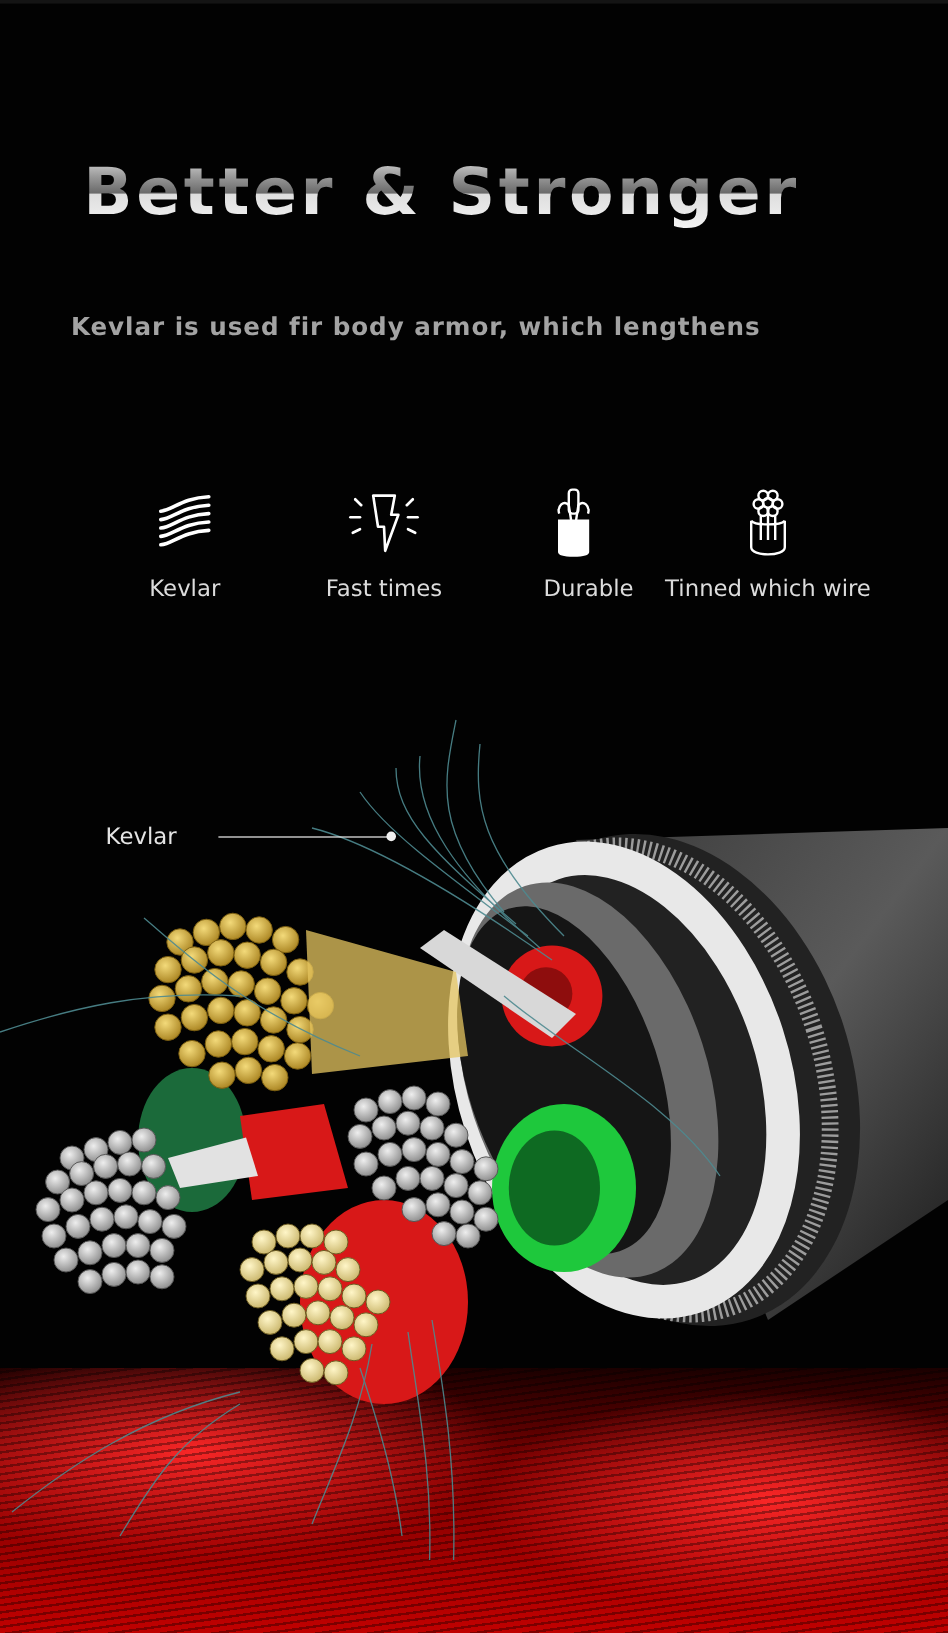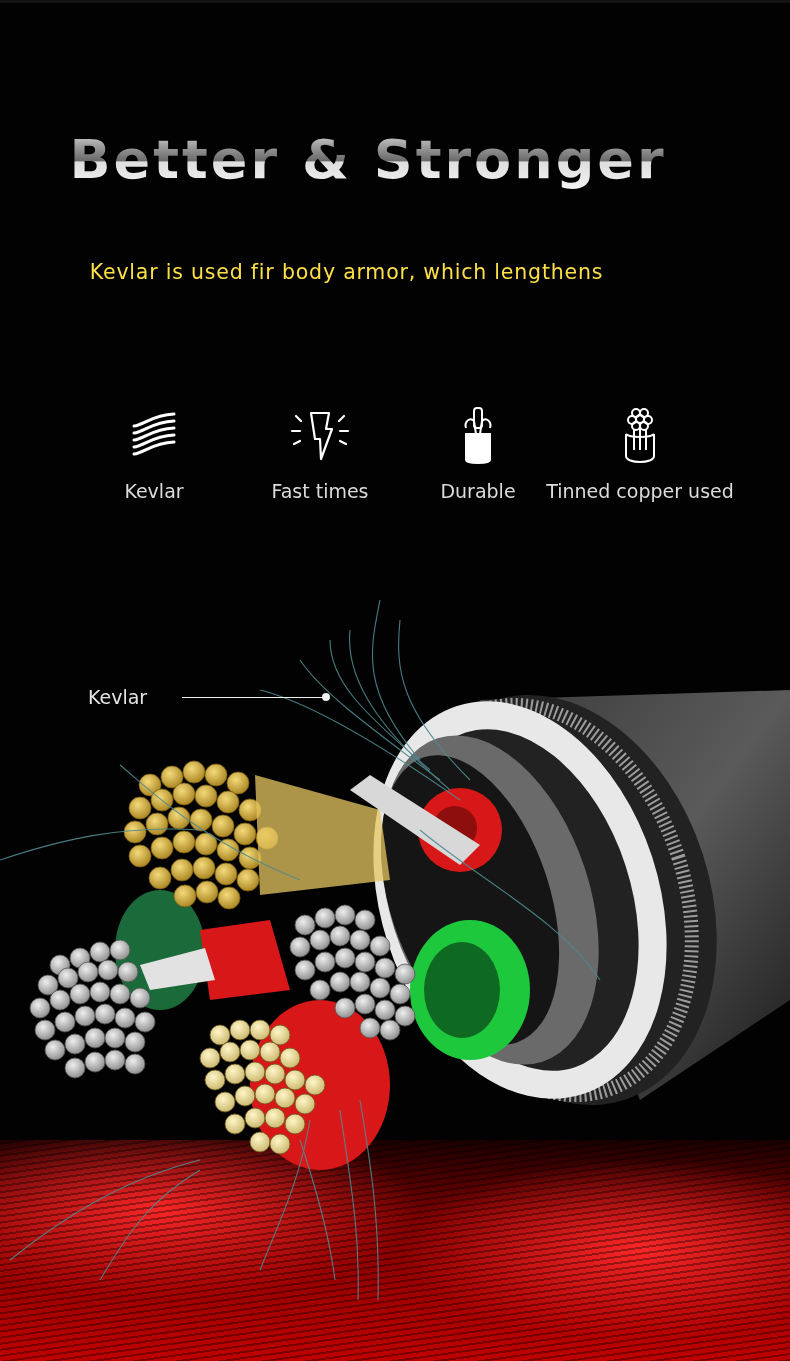--- a/index.html
+++ b/index.html
@@ -6,21 +6,21 @@
   body { width: 790px; height: 1361px; position: relative; overflow: hidden; font-family: "DejaVu Sans", sans-serif; }
   .topbar { position: absolute; left: 0; top: 0; width: 790px; height: 3px; background: #141414; }
   .headline {
     position: absolute; left: 0; top: 128px; width: 736px; text-align: center;
     font-family: "DejaVu Sans", sans-serif; font-weight: bold; font-size: 54px; letter-spacing: 3px;
     background: linear-gradient(180deg, #e8e8e8 0%, #9a9a9a 30%, #6a6a6a 52%, #dedede 54%, #f4f4f4 100%);
     -webkit-background-clip: text; background-clip: text; color: transparent;
   }
   .subtitle {
     position: absolute; left: 0; top: 256px; width: 693px; text-align: center;
-    font-size: 20.5px; line-height: 32px; color: #fde047; letter-spacing: 0.8px; font-weight: 400;
+    font-size: 20.5px; line-height: 32px; color: #a3a3a3; letter-spacing: 0.8px; font-weight: 700;
   }
   .feature { position: absolute; top: 402px; text-align: center; }
   .feature .ico { height: 66px; display: flex; align-items: center; justify-content: center; }
   .feature .lbl { color: #dcdcdc; font-size: 19px; margin-top: 12px; white-space: nowrap; }
   .hero { position: absolute; left: 0; top: 580px; width: 790px; height: 781px; overflow: hidden; }
   .floor {
     position: absolute; left: 0; top: 560px; width: 790px; height: 221px;
     background:
       repeating-linear-gradient(-8deg, rgba(0,0,0,0.35) 0 2px, rgba(0,0,0,0) 2px 6px),
       radial-gradient(ellipse 260px 90px at 160px 70px, rgba(255,40,40,0.95), rgba(180,0,0,0.0) 100%),
@@ -63,21 +63,21 @@
       <line x1="8" y1="24" x2="16" y2="24"></line>
       <line x1="10" y1="37" x2="16" y2="34"></line>
       <line x1="60" y1="9" x2="55" y2="14"></line>
       <line x1="64" y1="24" x2="56" y2="24"></line>
       <line x1="62" y1="37" x2="56" y2="34"></line>
     </svg>
   </div>
   <div class="lbl">Fast times</div>
 </div>
 
-<div class="feature" style="left:428px;width:100px;">
+<div class="feature" style="left:428px;width:100px;text-align:right;">
   <div class="ico">
     <svg width="40" height="62" viewBox="0 0 40 62" fill="none" stroke="#fff" stroke-width="2">
       <rect x="16" y="4" width="8" height="20" rx="3"></rect>
       <path d="M8 24 C6 18,12 12,16 17 L18 30"></path>
       <path d="M32 24 C34 18,28 12,24 17 L22 30"></path>
       <path d="M8 30 L32 30 L32 56 C32 60,8 60,8 56 Z" fill="#fff"></path>
     </svg>
   </div>
   <div class="lbl">Durable</div>
 </div>
@@ -92,21 +92,21 @@
         <circle cx="28" cy="16" r="4"></circle>
       <circle cx="16" cy="22" r="4"></circle>
         <circle cx="24" cy="22" r="4"></circle>
       <line x1="14" y1="26" x2="14" y2="46"></line>
         <line x1="20" y1="20" x2="20" y2="46"></line>
         <line x1="26" y1="26" x2="26" y2="46"></line>
       <path d="M6 30 L6 52 C6 60,34 60,34 52 L34 30"></path>
       <path d="M6 30 C10 34,30 34,34 30"></path>
     </svg>
   </div>
-  <div class="lbl">Tinned copper used</div>
+  <div class="lbl">Tinned which wire</div>
 </div>
 
 <div class="hero">
   <div class="floor"></div>
   <svg width="790" height="781" viewBox="0 0 790 781" style="position:absolute;left:0;top:0;">
     <defs>
       <linearGradient id="jacket" x1="0" y1="0" x2="1" y2="1">
         <stop offset="0" stop-color="#3a3a3a"></stop>
           <stop offset="0.5" stop-color="#5a5a5a"></stop>
           <stop offset="1" stop-color="#1a1a1a"></stop>

